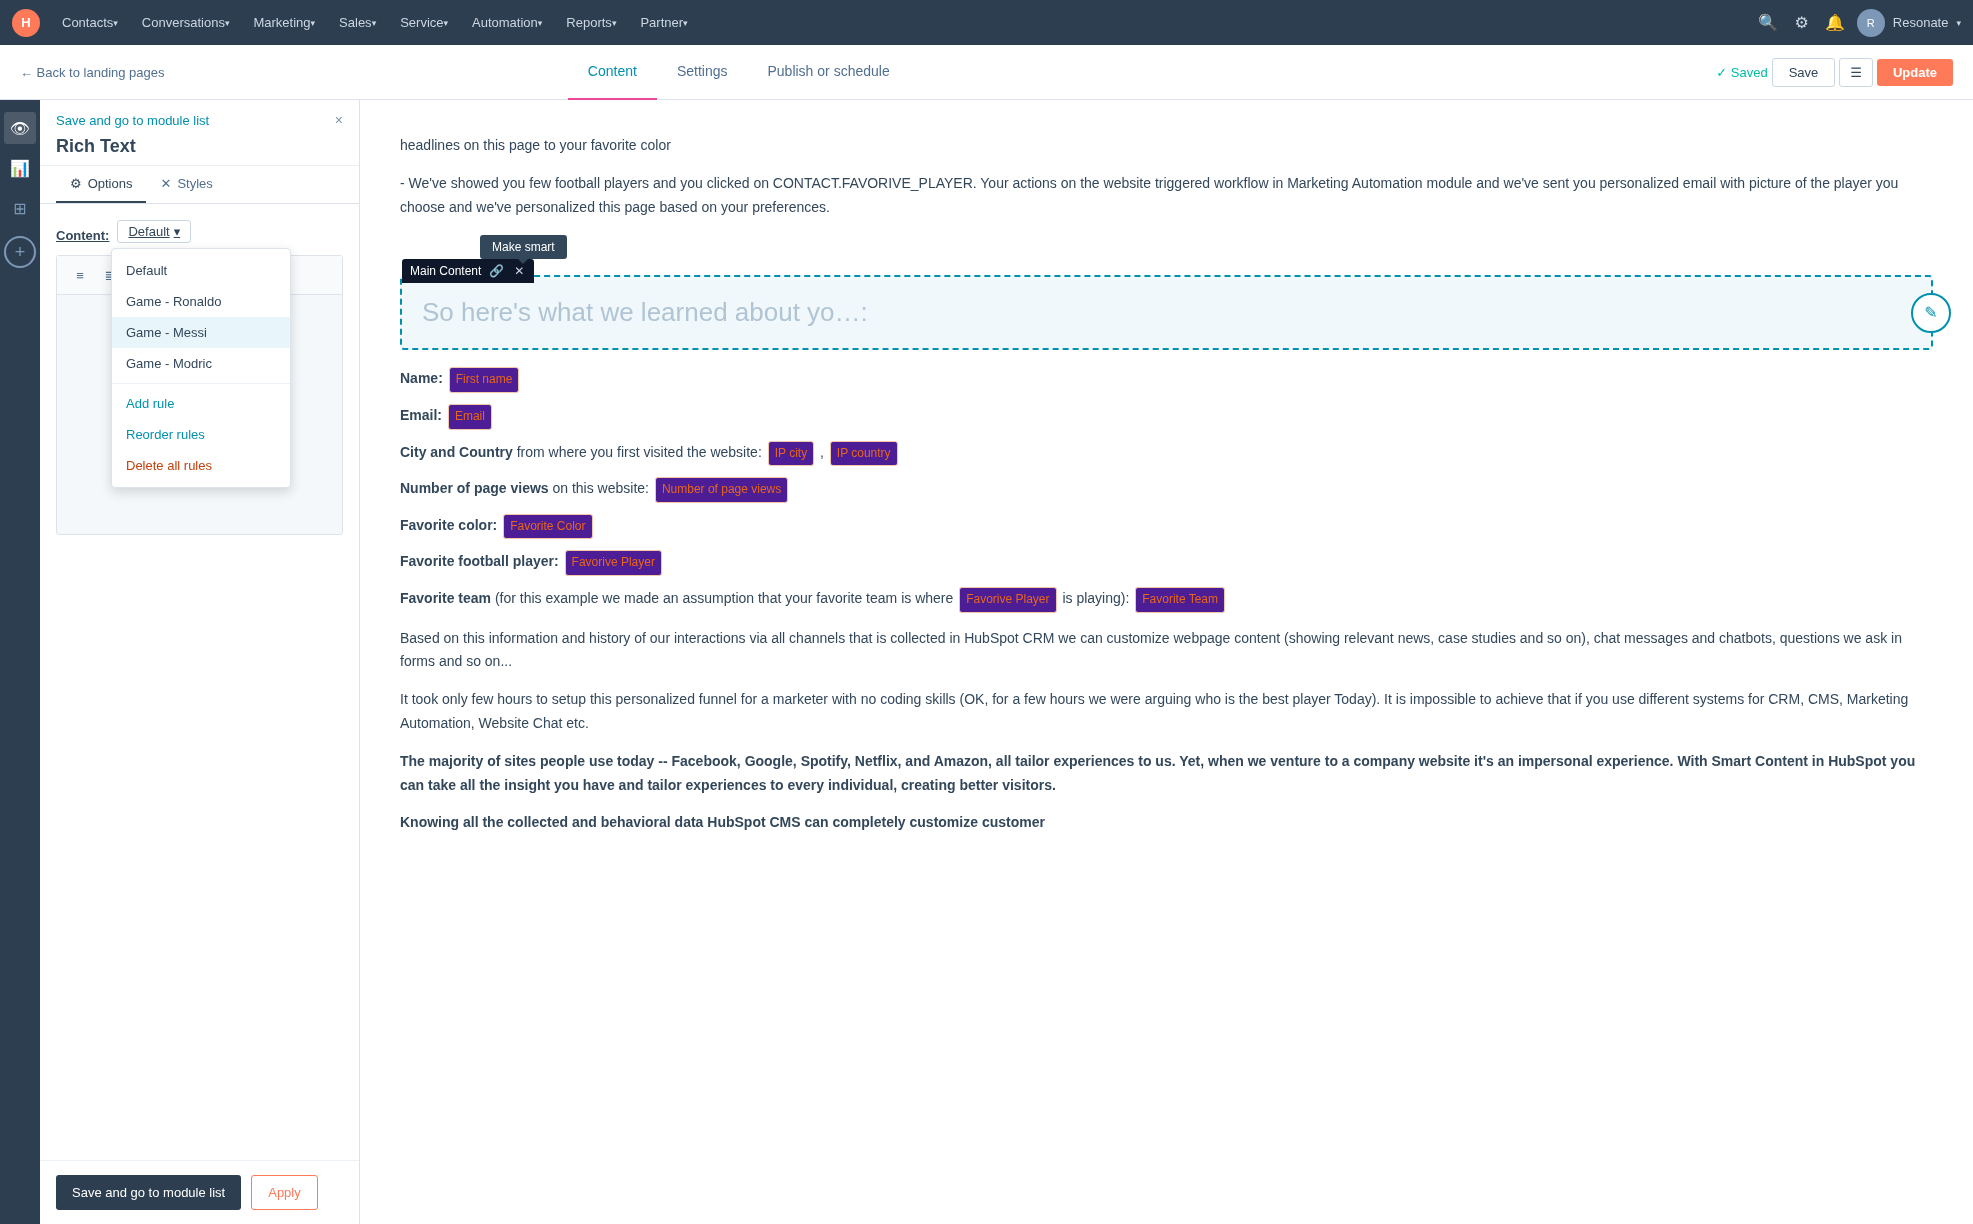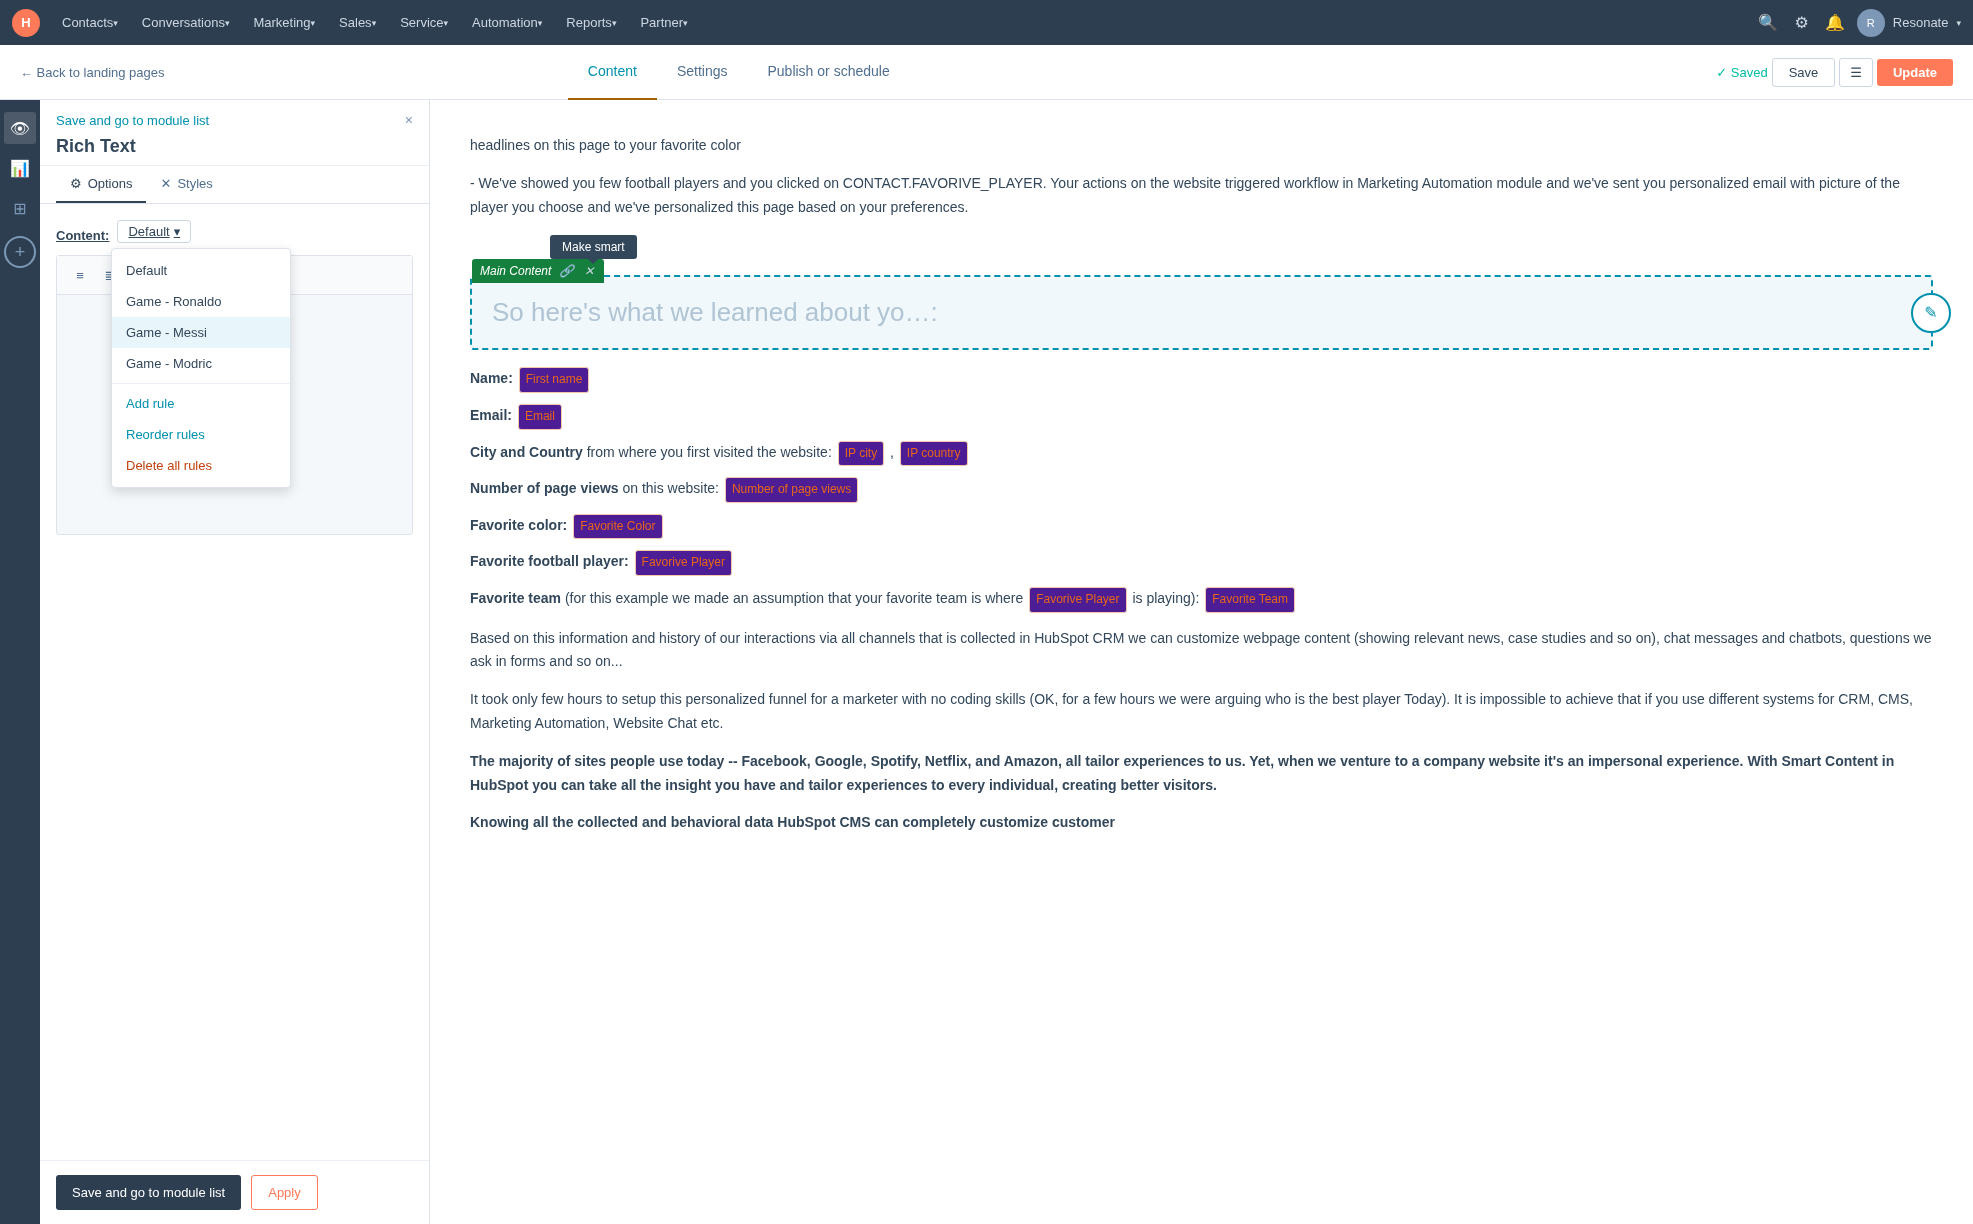--- a/index.html
+++ b/index.html
@@ -75,21 +75,21 @@
       padding: 0 20px;
       height: 55px;
       display: flex; align-items: center;
       font-size: 14px;
       color: #516f90;
       cursor: pointer;
       border-bottom: 2px solid transparent;
     }
     .header-tab.active {
       color: #0091ae;
-      border-bottom: 2px solid #a16207;
+      border-bottom: 2px solid #ec4899;
     }
     .header-right {
       display: flex;
       align-items: center;
       gap: 4px;
       margin-left: auto;
     }
     .saved-indicator {
       color: #00bda5;
       font-size: 13px;
@@ -154,21 +154,21 @@
       width: 32px; height: 32px;
       border: 2px solid #7c98b6;
       border-radius: 50%;
       display: flex; align-items: center; justify-content: center;
       color: #7c98b6; cursor: pointer; font-size: 18px;
       margin-top: 4px;
     }
 
     
     .left-panel {
-      width: 390px;
+      width: 320px;
       background: white;
       border-right: 1px solid #dde2eb;
       display: flex;
       flex-direction: column;
       flex-shrink: 0;
       overflow-y: auto;
     }
     .panel-header {
       padding: 12px 16px 8px;
       border-bottom: 1px solid #eaf0f6;
@@ -358,27 +358,26 @@
       border-radius: 4px;
       padding: 20px;
       position: relative;
       margin: 12px 0;
       background: #f0f8fc;
     }
     .selection-toolbar {
       position: absolute;
       top: -18px;
       left: 0;
-      background: #15803d;
+      background: #0f172a;
       border-radius: 3px 3px 0 0;
       display: flex;
       align-items: center;
       padding: 3px 8px;
       gap: 6px;
-      font-style: italic;
     }
     .selection-label {
       color: white;
       font-size: 12px;
     }
     .selection-icon-btn {
       color: #cbd6e2;
       cursor: pointer;
       font-size: 12px;
       padding: 2px;

